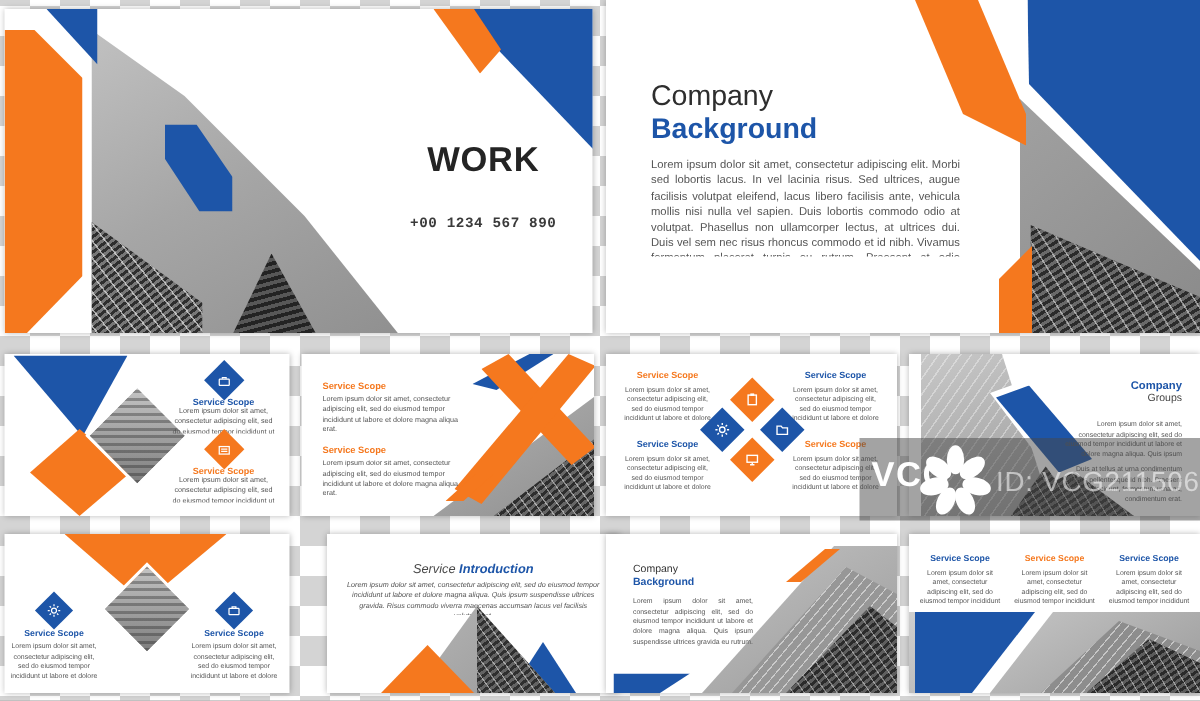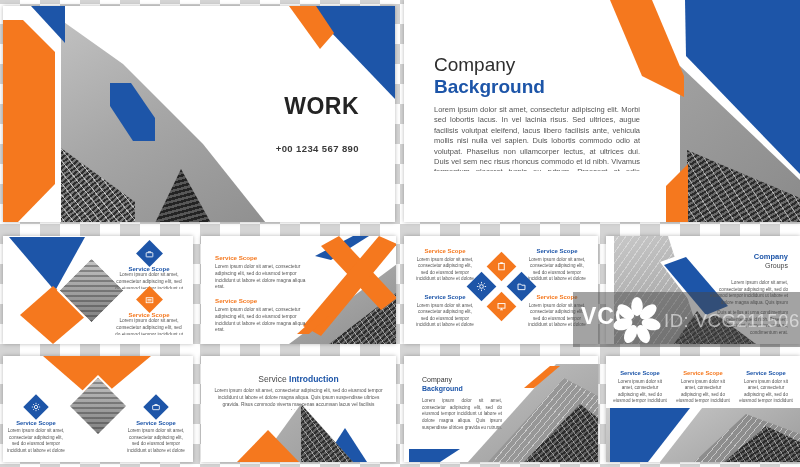--- a/index.html
+++ b/index.html
@@ -31,22 +31,22 @@
     background:#f5781e;}
   .aBlTL{left:0;top:0;width:393px;height:217px;
     clip-path:polygon(28px 0,62px 0,62px 37px);background:#1d55a8;}
   .aBlMid{left:0;top:0;width:393px;height:217px;
     clip-path:polygon(107px 77px,128px 77px,152px 112px,152px 135px,130px 135px,107px 100px);
     background:#1d55a8;}
   .aBlTR{left:0;top:0;width:393px;height:217px;
     clip-path:polygon(303px 0,393px 0,393px 94px);background:#1d55a8;}
   .aOrTR{left:0;top:0;width:393px;height:217px;
     clip-path:polygon(286px 0,313px 0,331px 27px,317px 43px);background:#f5781e;}
-  .aText{right:36px;top:86px;text-align:right;line-height:29px;font-weight:800;font-size:23px;letter-spacing:.5px;color:#242424;}
-  .aPhone{margin-top:13px;font-size:9.5px;font-weight:600;letter-spacing:.4px;color:#3a3a3a;}
+  .aText{right:24px;top:86px;text-align:center;line-height:29px;font-weight:800;font-size:23px;letter-spacing:.5px;color:#242424;}
+  .aPhone{margin-top:13px;font-size:9.5px;font-weight:600;letter-spacing:.4px;color:#3a3a3a;font-family:Liberation Mono, monospace;}
   
   .sB{left:404px;top:0;width:396px;height:222px;}
   .bBlue{left:0;top:0;width:396px;height:222px;
     clip-path:polygon(281px 0,396px 0,396px 174px,282px 56px);background:#1d55a8;}
   .bBldg{left:0;top:0;width:396px;height:222px;
     clip-path:polygon(276px 66px,396px 180px,396px 222px,276px 222px);
     background:linear-gradient(140deg,#cfcfcf,#a0a0a0 55%,#8a8a8a);}
   .bBldgD{left:0;top:0;width:396px;height:222px;
     clip-path:polygon(283px 150px,396px 198px,396px 222px,283px 222px);
     background:repeating-linear-gradient(58deg,rgba(255,255,255,.45) 0 1px,transparent 1px 8px),
@@ -113,21 +113,21 @@
   .fP2{right:12px;top:74px;width:80px;font-size:4.6px;line-height:1.45;text-align:right;max-height:24px;}
   
   .sG{left:3px;top:356px;width:190px;height:106px;}
   .gOr{left:0;top:0;width:190px;height:106px;clip-path:polygon(40px 0,148px 0,93px 46px);background:#f5781e;}
   .gDia{left:73px;top:28px;width:40px;height:40px;}
   .gItem{width:58px;text-align:center;}
   .gI1{left:4px;top:42px;} .gI2{left:124px;top:42px;}
   .gDiaS{width:18px;height:18px;margin:0 auto;}
   .gTitle{font-size:5.8px;font-weight:800;margin-top:4px;margin-bottom:2px;}
   .gTxt{font-size:4.6px;line-height:1.42;max-height:24px;}
-  .sH{left:201px;top:356px;width:195px;height:106px;}
+  .sH{left:218px;top:356px;width:195px;height:106px;font-style:italic;}
   .hTitle{left:0;top:18px;width:195px;text-align:center;font-size:8.5px;}
   .hLight{color:#4a4a4a;font-weight:400;} .hBold{color:#1d55a8;font-weight:800;}
   .hBody{left:13px;top:32px;width:169px;font-size:4.8px;line-height:1.45;text-align:center;max-height:22px;}
   .hBlue{left:0;top:0;width:195px;height:106px;clip-path:polygon(122px 106px,144px 72px,166px 106px);background:#1d55a8;}
   .hGray{left:0;top:0;width:195px;height:106px;clip-path:polygon(58px 106px,100px 48px,152px 106px);
     background:linear-gradient(140deg,#c6c6c6,#939393);}
   .hGrayD{left:0;top:0;width:195px;height:106px;clip-path:polygon(100px 48px,152px 106px,100px 106px);
     background:repeating-linear-gradient(55deg,rgba(255,255,255,.45) 0 .8px,transparent .8px 6px),
                repeating-linear-gradient(-38deg,#2f2f2f 0 2px,#636363 2px 4px);}
   .hOr{left:0;top:0;width:195px;height:106px;clip-path:polygon(36px 106px,67px 74px,98px 106px);background:#f5781e;}

